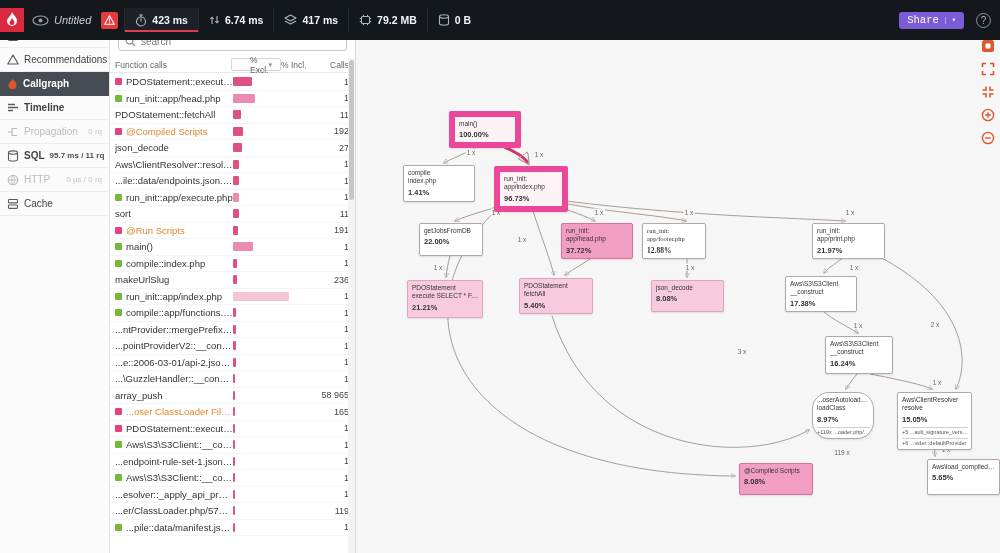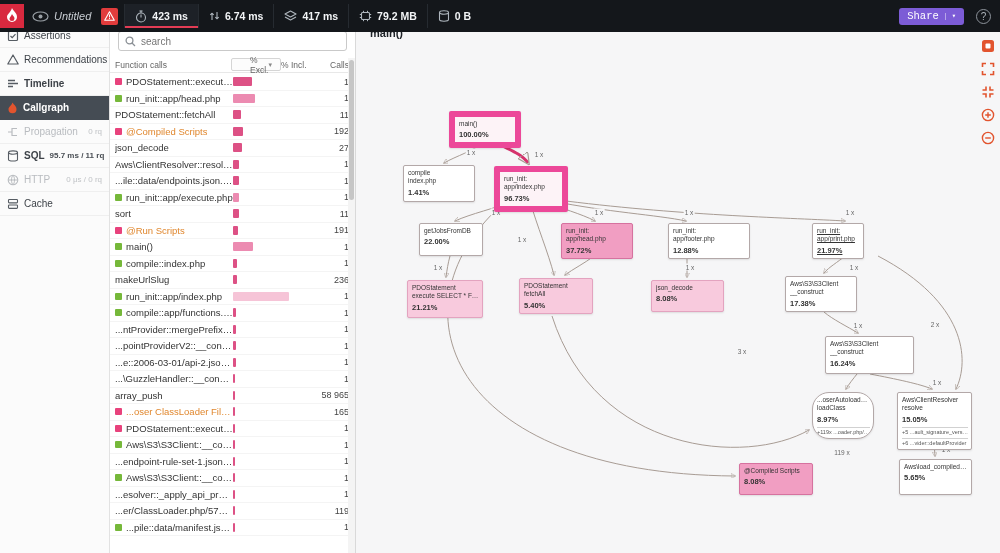--- a/index.html
+++ b/index.html
@@ -1,21 +1,21 @@
 <!DOCTYPE html>
 <html><head>
 <meta charset="utf-8">
 <style>
   *{box-sizing:border-box;margin:0;padding:0}
   html,body{width:1000px;height:553px;overflow:hidden}
   body{font-family:"Liberation Sans",sans-serif;background:#fff}
   .app{position:relative;width:1000px;height:553px;overflow:hidden}
 
   
-  .topbar{position:absolute;top:0;left:0;right:0;height:32px;background:#14171b;display:flex;align-items:center;color:#e6e9ec;z-index:30}
+  .topbar{position:absolute;top:0;left:0;right:0;height:40px;background:#14171b;display:flex;align-items:center;color:#e6e9ec;z-index:30}
   .logo{width:24px;height:24px;background:#d8293f;display:flex;align-items:center;justify-content:center;flex:0 0 auto}
   .eyewrap{margin-left:8px;display:flex;align-items:center}
   .tb-title{font-style:italic;color:#c9ced4;font-size:11px;margin:0 10px 0 5px;white-space:nowrap}
   .alertsq{width:17px;height:17px;background:#e23c3c;border-radius:2px;display:flex;align-items:center;justify-content:center;margin-right:6px;flex:0 0 auto}
   .metric{display:flex;align-items:center;gap:5px;padding:0 10px;height:24px;font-size:10.5px;font-weight:bold;color:#f2f4f6;border-left:1px solid #262b31;white-space:nowrap}
   .metric.active{background:#1d2127;box-shadow:inset 0 -2px 0 #e23c55}
   .spacer{flex:1}
   .share-btn{display:flex;align-items:center;background:#7c5cd6;border:none;color:#fff;font-size:10.5px;height:17px;padding:0 8px;border-radius:3px;margin-right:12px;gap:6px;cursor:pointer;font-family:Liberation Mono, monospace}
   .share-caret{font-size:7px;border-left:1px solid rgba(255,255,255,.45);padding-left:6px;line-height:1}
   .help{width:15px;height:15px;border:1px solid #8d939b;border-radius:50%;color:#aeb4bb;font-size:10px;display:flex;align-items:center;justify-content:center;margin-right:9px;cursor:pointer}
@@ -152,31 +152,31 @@
         </svg>
       <span>Assertions</span>
     </div>
     <div class="side-item">
       <svg class="sicon" width="12" height="11" viewBox="0 0 12 11">
           <path d="M6 1 L11.2 10 H0.8 Z" fill="none" stroke="#565c63" stroke-width="1.2" stroke-linejoin="round"></path>
         </svg>
       <span>Recommendations</span>
       <span class="badge">10</span>
     </div>
+    <div class="side-item active">
+      <svg class="sicon" width="11" height="12" viewBox="0 0 11 12">
+          <path d="M5.5 0.5 C6.7 3 9.5 4 9.5 7.2 A4 4 0 0 1 1.5 7.2 C1.5 5 4.3 3.8 5.5 0.5 Z" fill="#e2542e"></path>
+        </svg>
+      <span class="bold">Callgraph</span>
+    </div>
     <div class="side-item">
       <svg class="sicon" width="12" height="11" viewBox="0 0 12 11">
           <path d="M1 2.5 H8 M1 5.5 H11 M1 8.5 H6" stroke="#565c63" stroke-width="1.5"></path>
         </svg>
       <span class="bold">Timeline</span>
-    </div>
-    <div class="side-item active">
-      <svg class="sicon" width="11" height="12" viewBox="0 0 11 12">
-          <path d="M5.5 0.5 C6.7 3 9.5 4 9.5 7.2 A4 4 0 0 1 1.5 7.2 C1.5 5 4.3 3.8 5.5 0.5 Z" fill="#e2542e"></path>
-        </svg>
-      <span class="bold">Callgraph</span>
     </div>
     <div class="side-item disabled">
       <svg class="sicon" width="12" height="12" viewBox="0 0 12 12">
           <path d="M1 6 H5 M5 6 V2.5 H10 M5 6 V9.5 H10" fill="none" stroke="#b9bcc0" stroke-width="1.2"></path>
         </svg>
       <span>Propagation</span>
       <span class="sval">0 rq</span>
     </div>
     <div class="side-item">
       <svg class="sicon" width="12" height="12" viewBox="0 0 12 12">
@@ -542,26 +542,26 @@
         </div>
         <div class="node plain" style="left: 63px; top: 199px; width: 64px; min-height: 33px;">
           <div class="nl">getJobsFromDB</div>
           <div class="pct">22.00%</div>
         </div>
         <div class="node fill-medium" style="left: 205px; top: 199px; width: 72px; min-height: 33px;">
           <div class="nl">run_init:</div>
           <div class="nl">app/head.php</div>
           <div class="pct">37.72%</div>
         </div>
-        <div class="node plain" style="left: 312px; top: 199px; width: 82px; min-height: 33px;">
+        <div class="node plain" style="left: 286px; top: 199px; width: 64px; min-height: 33px; font-family: Liberation Serif, serif;">
           <div class="nl">run_init:</div>
           <div class="nl">app/footer.php</div>
           <div class="pct">12.88%</div>
         </div>
-        <div class="node plain" style="left: 456px; top: 199px; width: 52px; min-height: 33px; text-decoration: underline;">
+        <div class="node plain" style="left: 456px; top: 199px; width: 73px; min-height: 33px;">
           <div class="nl">run_init:</div>
           <div class="nl">app/print.php</div>
           <div class="pct">21.97%</div>
         </div>
         <div class="node fill-light" style="left: 51px; top: 256px; width: 76px; min-height: 38px;">
           <div class="nl">PDOStatement</div>
           <div class="nl">execute SELECT * FROM jobs ...</div>
           <div class="pct">21.21%</div>
         </div>
         <div class="node fill-light" style="left: 163px; top: 254px; width: 74px; min-height: 36px;">
@@ -571,21 +571,21 @@
         </div>
         <div class="node fill-light" style="left: 295px; top: 256px; width: 73px; min-height: 32px;">
           <div class="nl">json_decode</div>
           <div class="pct">8.08%</div>
         </div>
         <div class="node plain" style="left: 429px; top: 252px; width: 72px; min-height: 36px;">
           <div class="nl">Aws\S3\S3Client</div>
           <div class="nl">__construct</div>
           <div class="pct">17.38%</div>
         </div>
-        <div class="node plain" style="left: 469px; top: 312px; width: 89px; min-height: 38px;">
+        <div class="node plain" style="left: 469px; top: 312px; width: 68px; min-height: 38px;">
           <div class="nl">Aws\S3\S3Client</div>
           <div class="nl">__construct</div>
           <div class="pct">16.24%</div>
         </div>
         <div class="node plain" style="left: 456px; top: 368px; width: 62px; min-height: 46px; border-radius: 17px;">
           <div class="nl">...oserAutoloadClassLoader</div>
           <div class="nl">loadClass</div>
           <div class="pct">8.97%</div>
           <div class="extra">+119x ...oader.php/575-577</div>
         </div>
@@ -593,21 +593,21 @@
           <div class="nl">Aws\ClientResolver</div>
           <div class="nl">resolve</div>
           <div class="pct">15.05%</div>
           <div class="extra">+5 ...ault_signature_version</div>
           <div class="extra">+6 ...vider::defaultProvider</div>
         </div>
         <div class="node fill-medium" style="left: 383px; top: 439px; width: 74px; min-height: 32px;">
           <div class="nl">@Compiled Scripts</div>
           <div class="pct">8.08%</div>
         </div>
-        <div class="node plain" style="left: 543px; top: 435px; width: 73px; min-height: 36px;">
+        <div class="node plain" style="left: 571px; top: 435px; width: 73px; min-height: 36px;">
           <div class="nl">Aws\load_compiled_json</div>
           <div class="pct">5.65%</div>
         </div>
       </div>
     <div id="elabels">
         <span class="elabel" style="left: 115px; top: 128px;">1 x</span>
         <span class="elabel" style="left: 183px; top: 130px;">1 x</span>
         <span class="elabel" style="left: 140px; top: 188px;">1 x</span>
         <span class="elabel" style="left: 243px; top: 188px;">1 x</span>
         <span class="elabel" style="left: 333px; top: 188px;">1 x</span>

